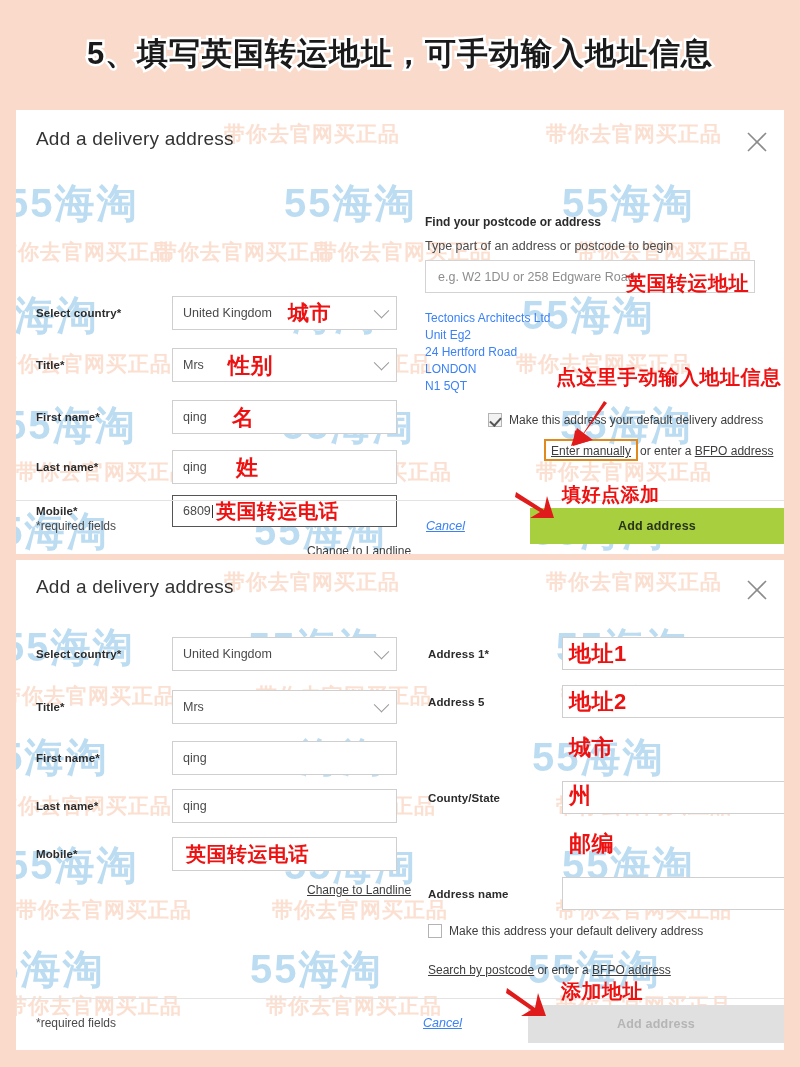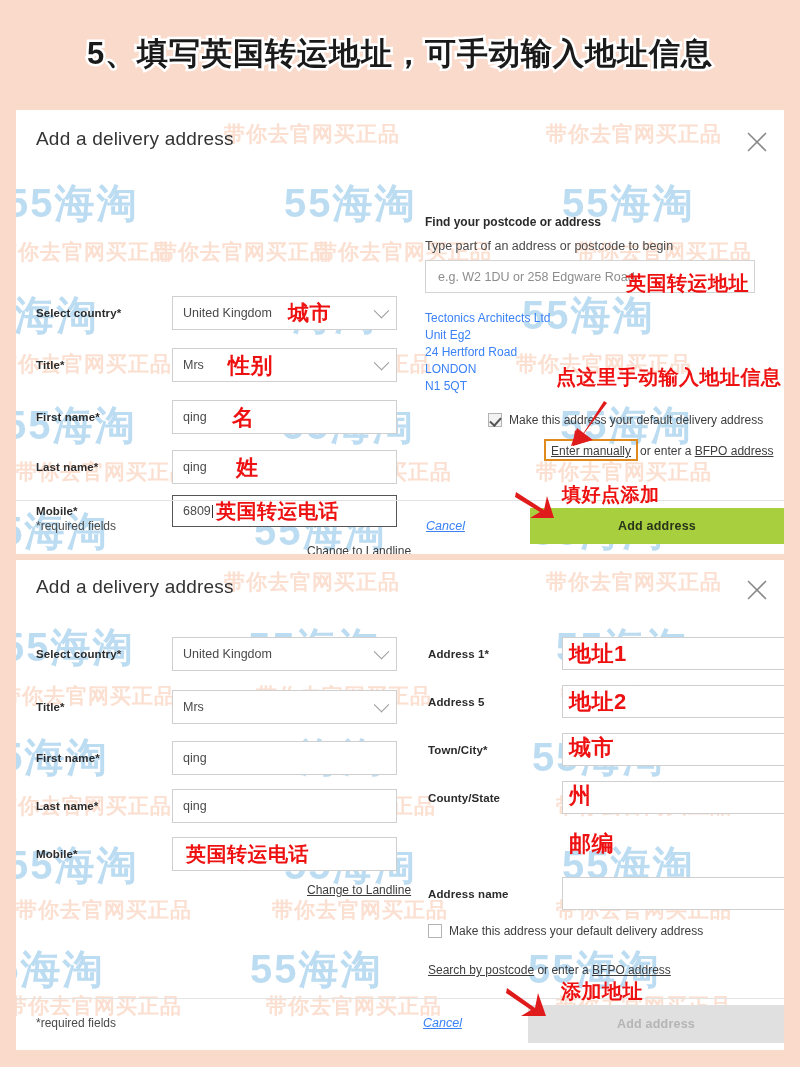--- a/index.html
+++ b/index.html
@@ -373,26 +373,20 @@
     <div class="anno" style="left:553px;top:79px;font-size:22px;">地址1</div>
 
     <div class="frow" style="left:412px;top:125px;">
       <div class="flabel" style="width:134px;">Address 5</div>
       <div class="fctrl" style="width:228px;height:33px;">
         <span class="val"></span>
       </div>
     </div>
     <div class="anno" style="left:553px;top:127px;font-size:22px;">地址2</div>
 
-    <div class="frow" style="left:412px;top:173px;">
-      <div class="flabel" style="width:134px;">Town/City*</div>
-      <div class="fctrl" style="width:228px;height:33px;">
-        <span class="val"></span>
-      </div>
-    </div>
     <div class="anno" style="left:553px;top:173px;font-size:22px;">城市</div>
 
     <div class="frow" style="left:412px;top:221px;">
       <div class="flabel" style="width:134px;">County/State</div>
       <div class="fctrl" style="width:228px;height:33px;">
         <span class="val"></span>
       </div>
     </div>
     <div class="anno" style="left:553px;top:221px;font-size:22px;">州</div>
 

